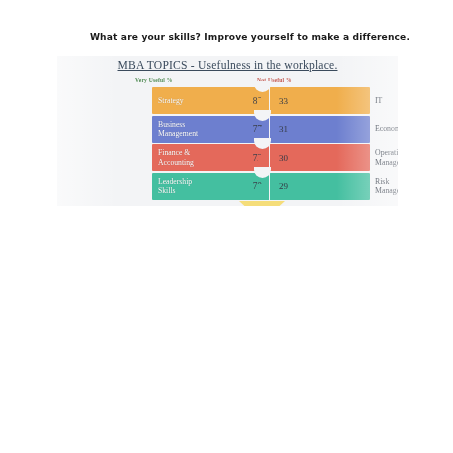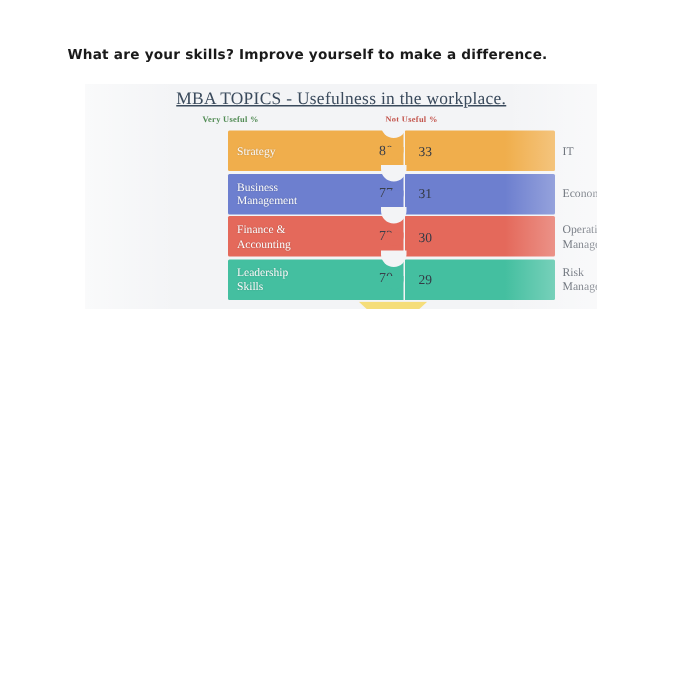--- a/index.html
+++ b/index.html
@@ -14,21 +14,21 @@
     font-family: "Liberation Sans", sans-serif;
     position: relative;
   }
 
   
   #page-heading {
     position: absolute;
     left: 0;
     top: 32px;
     width: 410px;
-    text-align: center;
+    text-align: right;
     font-family: "DejaVu Sans", sans-serif;
     font-size: 9.1px;
     font-weight: bold;
     color: #1a1a1a;
     letter-spacing: 0.15px;
   }
 
   
   #chart-figure {
     position: absolute;

